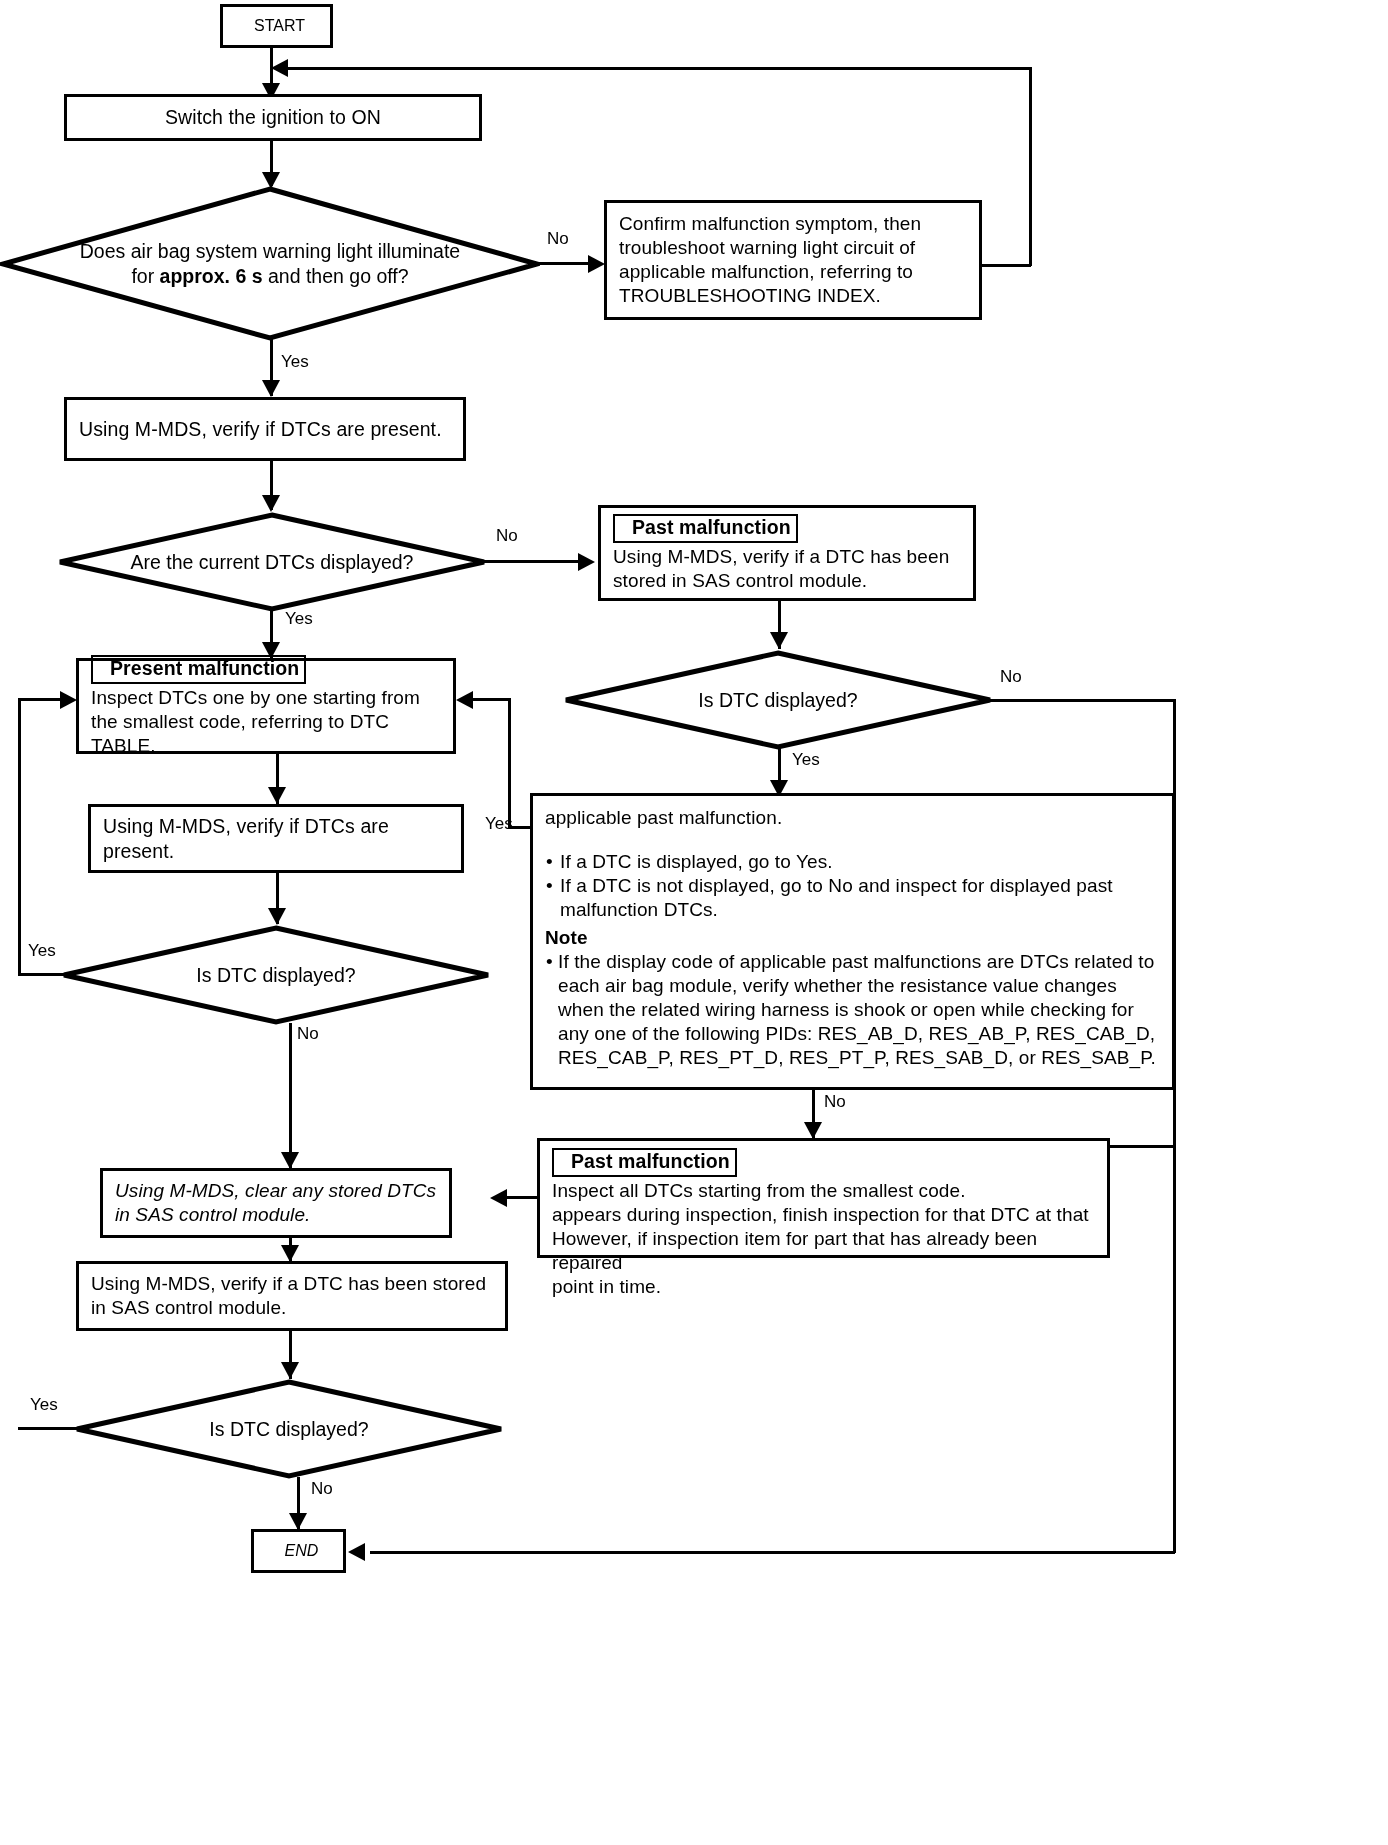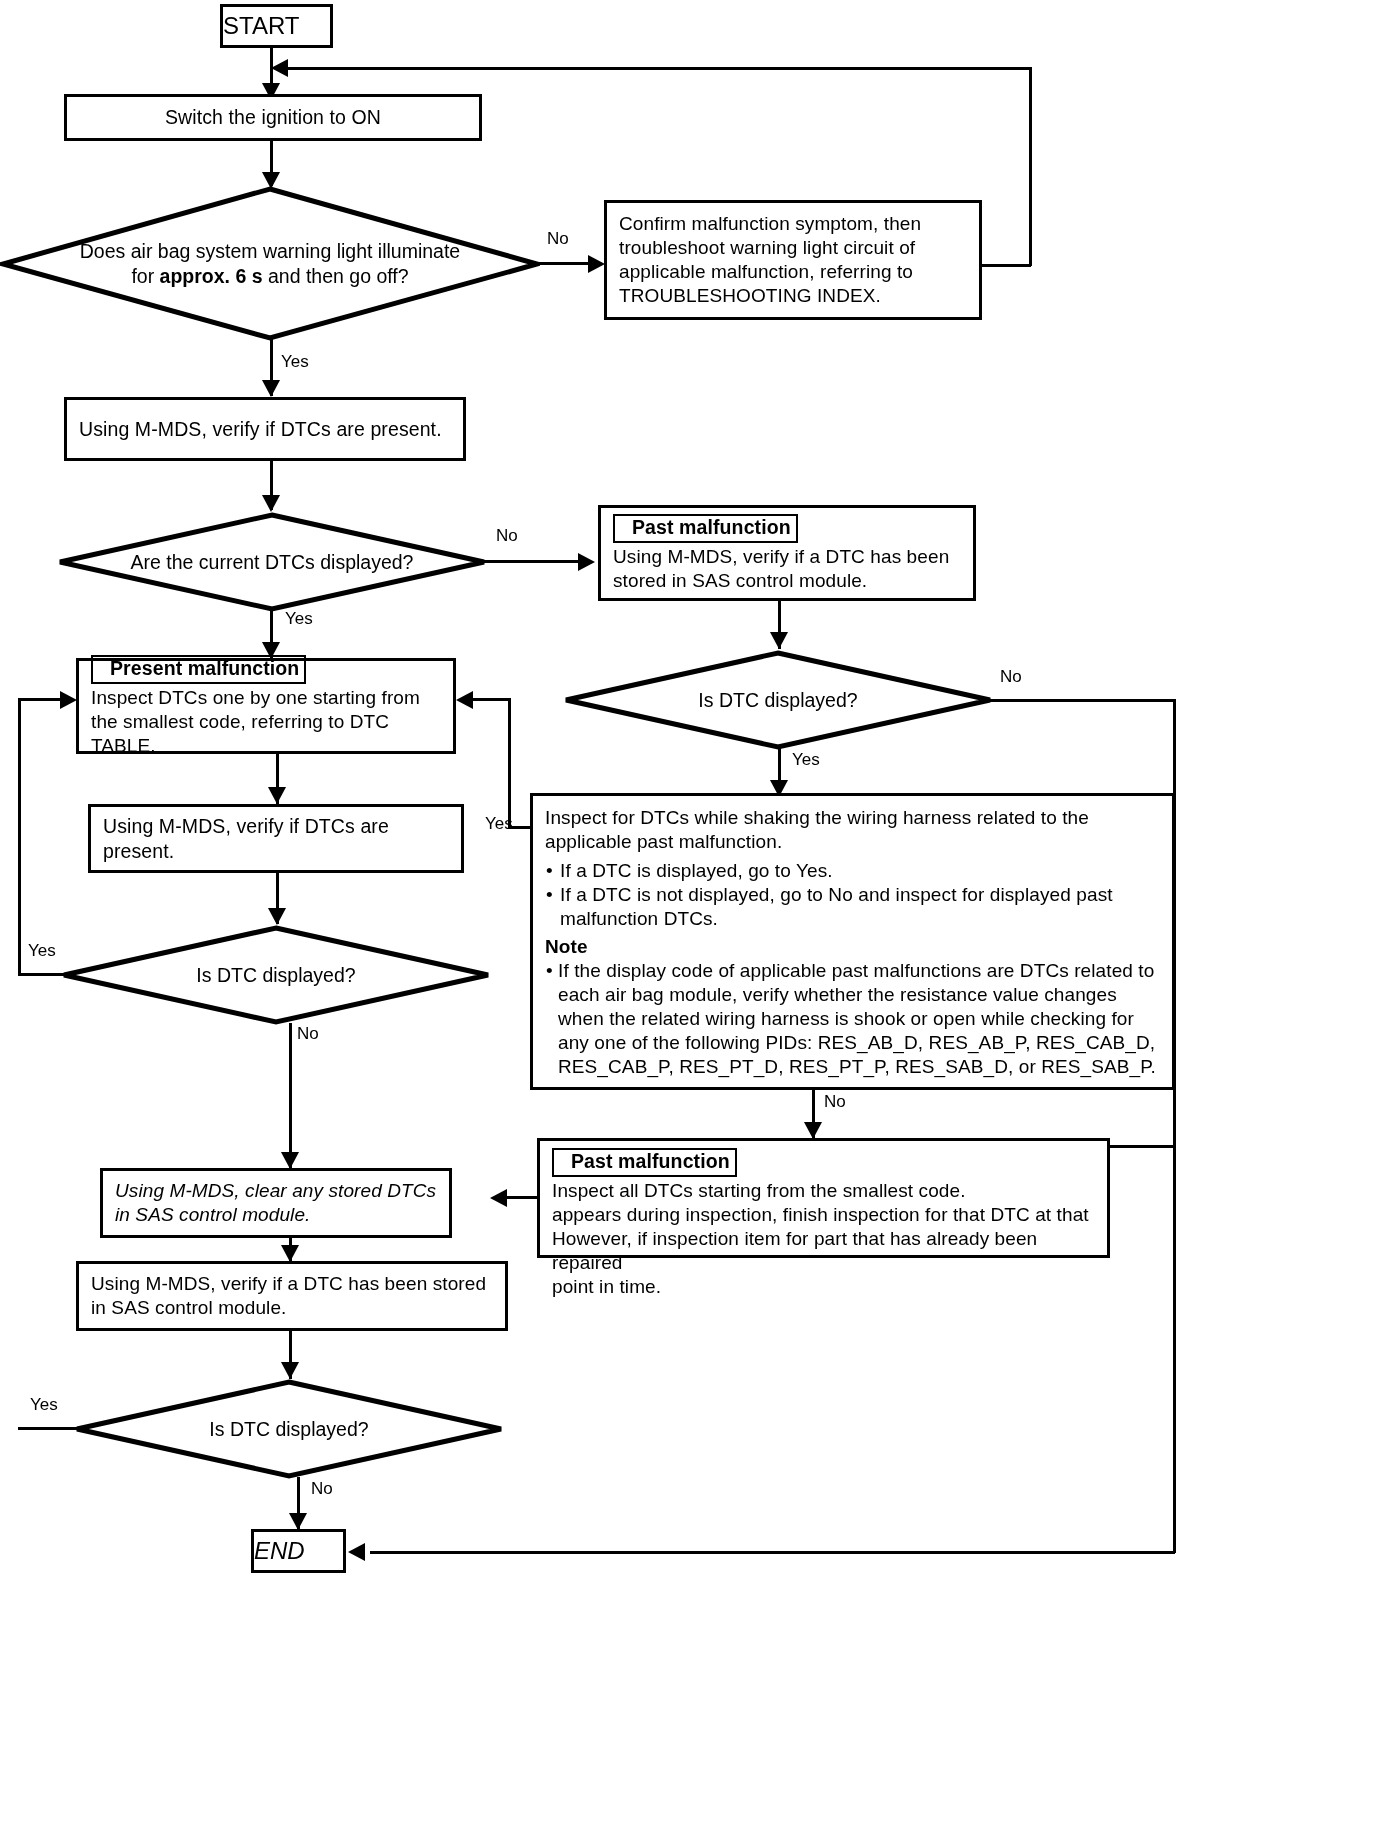--- a/index.html
+++ b/index.html
@@ -8,37 +8,37 @@
 
   
   .node{position:absolute;box-sizing:border-box;background:#fff;}
   .box{border:3px solid #000;display:flex;align-items:center;}
   .box.center{justify-content:center;text-align:center;}
   .box .inner{padding:6px 12px;width:100%;}
   .txt{font-size:19.5px;line-height:25px;letter-spacing:0.1px;}
   .txt.small{font-size:19px;line-height:24px;}
 
   
-  .term{border:3px solid #000;display:flex;align-items:center;font-size:24px;}
+  .term{border:3px solid #000;display:flex;align-items:center;justify-content:center;font-size:16px;padding-left:6px;}
 
   
   .dia{position:absolute;}
   .dia svg{position:absolute;left:0;top:0;}
   .dia .dlabel{position:absolute;left:0;top:0;width:100%;height:100%;
        display:flex;align-items:center;justify-content:center;text-align:center;
        font-size:19.5px;line-height:25px;padding:0 40px;box-sizing:border-box;}
 
   
   .chip{display:inline-block;border:2.5px solid #000;padding:0px 5px 2px 17px;
         font-weight:bold;font-size:19.5px;line-height:23px;margin-bottom:2px;}
 
   .bullets{margin:0;padding:0;list-style:none;}
   .bullets li{position:relative;padding-left:15px;}
   .bullets li:before{content:"\2022";position:absolute;left:1px;top:0;}
-  .blk{margin-top:5px;}
+  .blk{margin-top:20px;}
   .bold{font-weight:bold;}
 
   
   .ln{position:absolute;background:#000;}
   .hline{height:2.5px;}
   .vline{width:2.5px;}
   .arw{position:absolute;width:0;height:0;}
   .arw.down{border-left:9px solid transparent;border-right:9px solid transparent;border-top:17px solid #000;}
   .arw.right{border-top:9px solid transparent;border-bottom:9px solid transparent;border-left:17px solid #000;}
   .arw.left{border-top:9px solid transparent;border-bottom:9px solid transparent;border-right:17px solid #000;}
@@ -181,21 +181,20 @@
   <div class="ln hline" style="left:18px;top:973px;width:48px;"></div>
   <div class="ln vline" style="left:18px;top:698px;height:277px;"></div>
   <div class="elabel" style="left:28px;top:940px;">Yes</div>
 
   <div class="ln vline" style="left:289px;top:1023px;height:145px;"></div>
   <div class="arw down" style="left:281px;top:1152px;"></div>
   <div class="elabel" style="left:297px;top:1023px;">No</div>
 
   <div class="node box" style="left:530px;top:793px;width:645px;height:297px;align-items:flex-start;">
     <div class="inner txt small" style="padding:10px 12px 8px 12px;">
-      <div>Inspect for DTCs while shaking the wiring harness related to the</div>
       <div>applicable past malfunction.</div>
       <ul class="bullets blk">
         <li>If a DTC is displayed, go to Yes.</li>
         <li>If a DTC is not displayed, go to No and inspect for displayed past malfunction DTCs.</li>
       </ul>
       <div class="bold" style="margin-top:4px;">Note</div>
       <ul class="bullets">
         <li style="padding-left:13px;">If the display code of applicable past malfunctions are DTCs related to each air bag module, verify whether the resistance value changes when the related wiring harness is shook or open while checking for any one of the following PIDs: RES_AB_D, RES_AB_P, RES_CAB_D, RES_CAB_P, RES_PT_D, RES_PT_P, RES_SAB_D, or RES_SAB_P.</li>
       </ul>
     </div>

